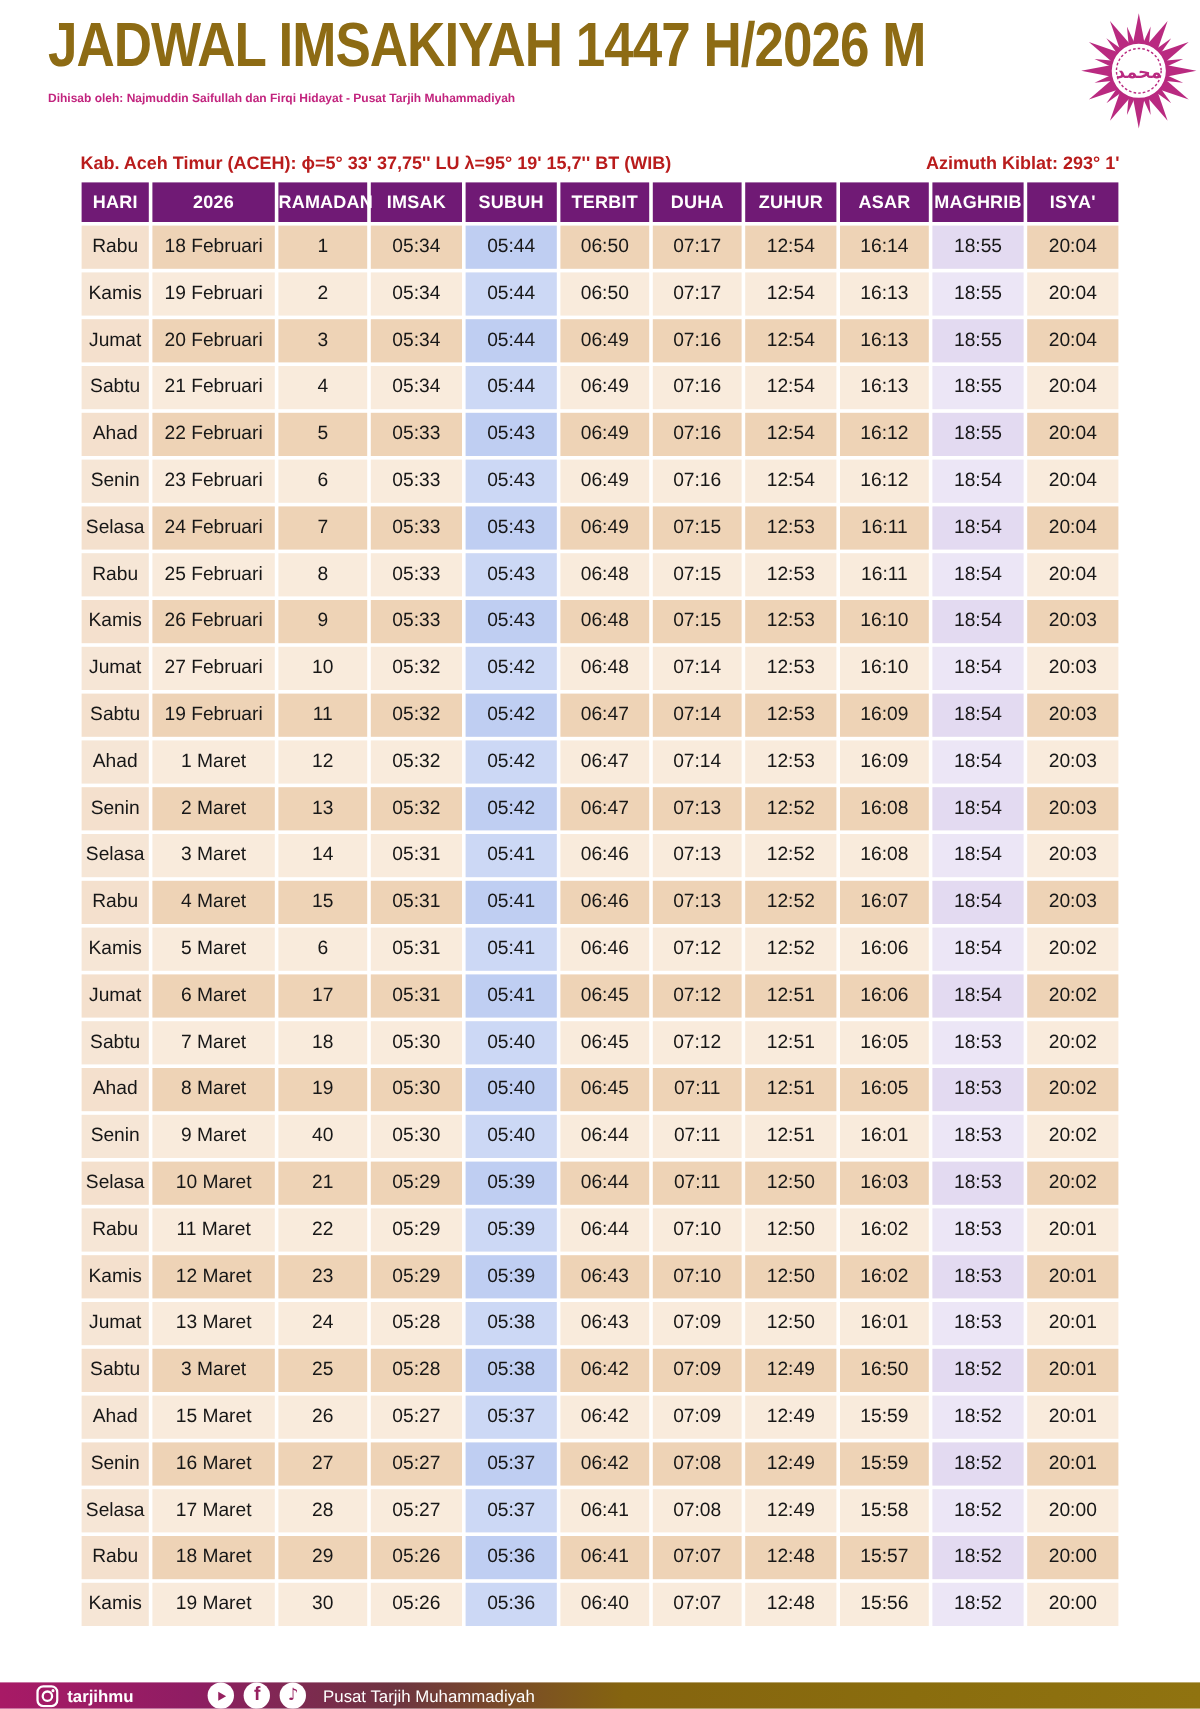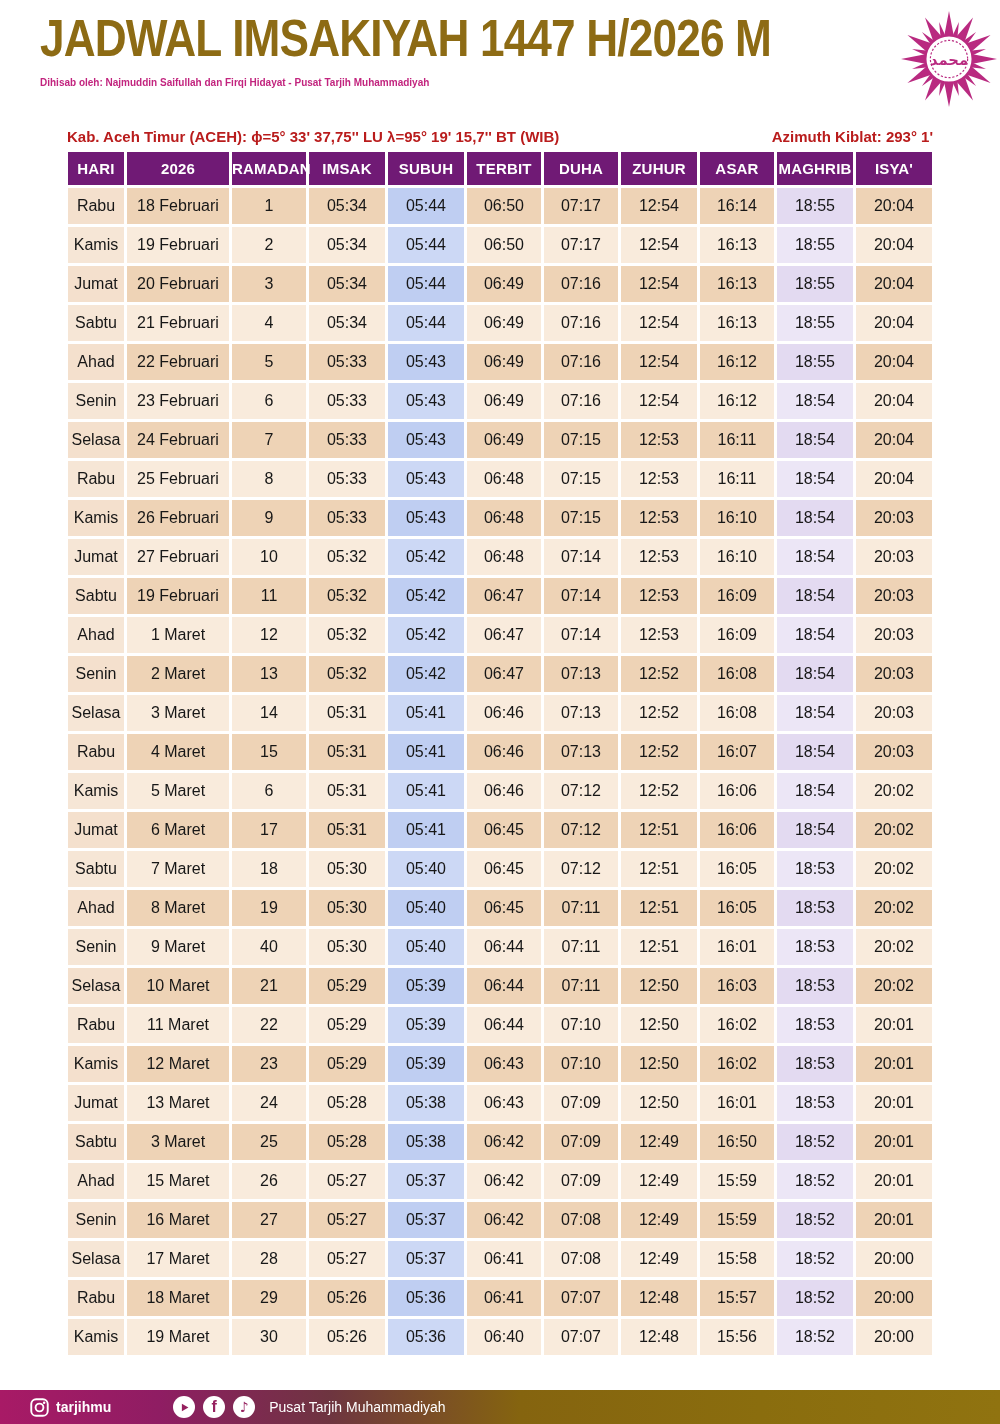--- a/index.html
+++ b/index.html
@@ -33,21 +33,21 @@
   tr.odd  td.c9{background:#e3daf1;}
   tr.even td{background:#f9ebdc;}
   tr.even td.c0{background:#f6e6d6;}
   tr.even td.c4{background:#ccd8f5;}
   tr.even td.c9{background:#ece6f6;}
   col.w0{width:56px;}  col.w1{width:102px;} col.w2{width:74px;}  col.w3{width:76px;}
   col.w4{width:76px;}  col.w5{width:74px;}  col.w6{width:74px;}  col.w7{width:76px;}
   col.w8{width:74px;}  col.w9{width:76px;}  col.w10{width:76px;}
 
   .footer{
-    position:absolute;left:0;bottom:0;width:1000px;height:34px;
+    position:absolute;left:0;bottom:0;width:1000px;height:22px;
     display:flex;align-items:center;color:#fff;
     background:linear-gradient(90deg,#a81a66 0%,#8f1d63 16%,#6e3540 33%,#85640f 52%,#8a6d0e 76%,#907310 100%);
   }
   .ig{display:flex;align-items:center;gap:7px;margin-left:30px;font-size:14px;font-weight:700;}
   .socials{display:flex;gap:8px;margin-left:62px;align-items:center;}
   .circle{width:22px;height:22px;border-radius:50%;background:#fff;display:flex;align-items:center;justify-content:center;}
   .fb-glyph{font-size:16px;font-weight:800;color:#96205f;line-height:1;margin-top:-1px;}
   .tt-glyph{font-size:14px;font-weight:700;color:#96205f;line-height:1;font-family:"DejaVu Sans",sans-serif;}
   .brand{margin-left:14px;font-size:14px;font-weight:400;}
 </style>

